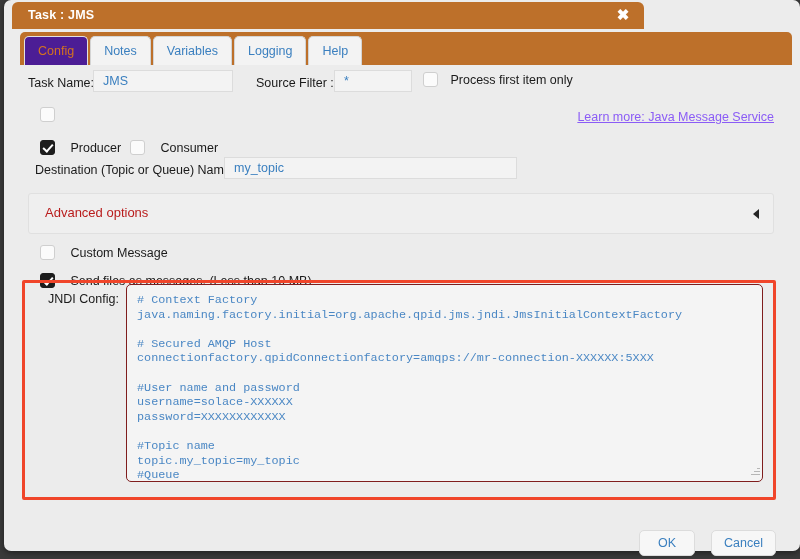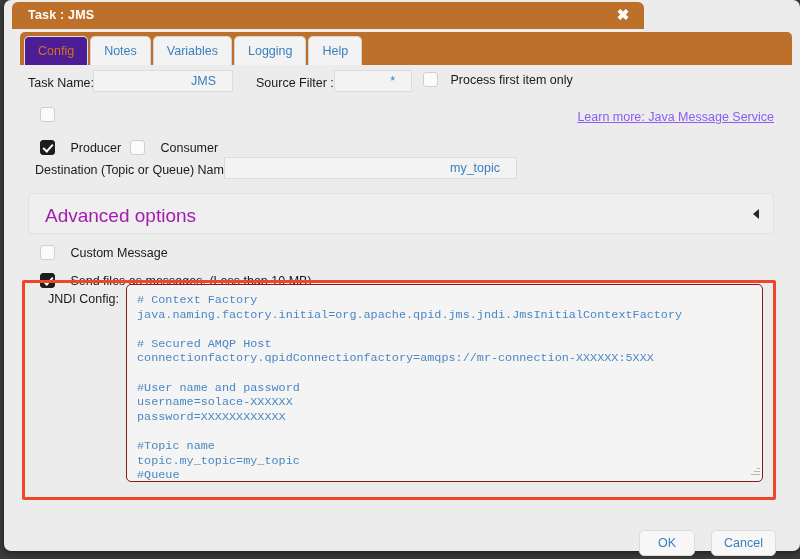--- a/index.html
+++ b/index.html
@@ -124,25 +124,24 @@
     white-space: nowrap;
   }
 
   .txtfield {
     background: #f3f3f3;
     border: 1px solid #dcdcdc;
     border-radius: 0;
     font-family: "Liberation Sans", sans-serif;
     font-size: 12.5px;
     color: #3a7fbf;
-    padding: 0 16px;
+    padding: 0 9px;
     box-sizing: border-box;
     outline: none;
     height: 22px;
-    text-align: right;
   }
 
   
   .cb {
     display: inline-block;
     width: 15px;
     height: 15px;
     border-radius: 3px;
     border: 1px solid #cfcfcf;
     background: #fbfbfb;
@@ -185,22 +184,22 @@
     background: #efefef;
     border: 1px solid #e0e0e0;
     border-radius: 3px;
     box-sizing: border-box;
     cursor: pointer;
   }
   .adv-title {
     position: absolute;
     left: 16px;
     top: 11px;
-    font-size: 19px;
-    color: #a21caf;
+    font-size: 13px;
+    color: #b91c1c;
   }
   .adv-arrow {
     position: absolute;
     right: 14px;
     top: 15px;
     width: 0; height: 0;
     border-top: 5px solid transparent;
     border-bottom: 5px solid transparent;
     border-right: 6px solid #262626;
   }

